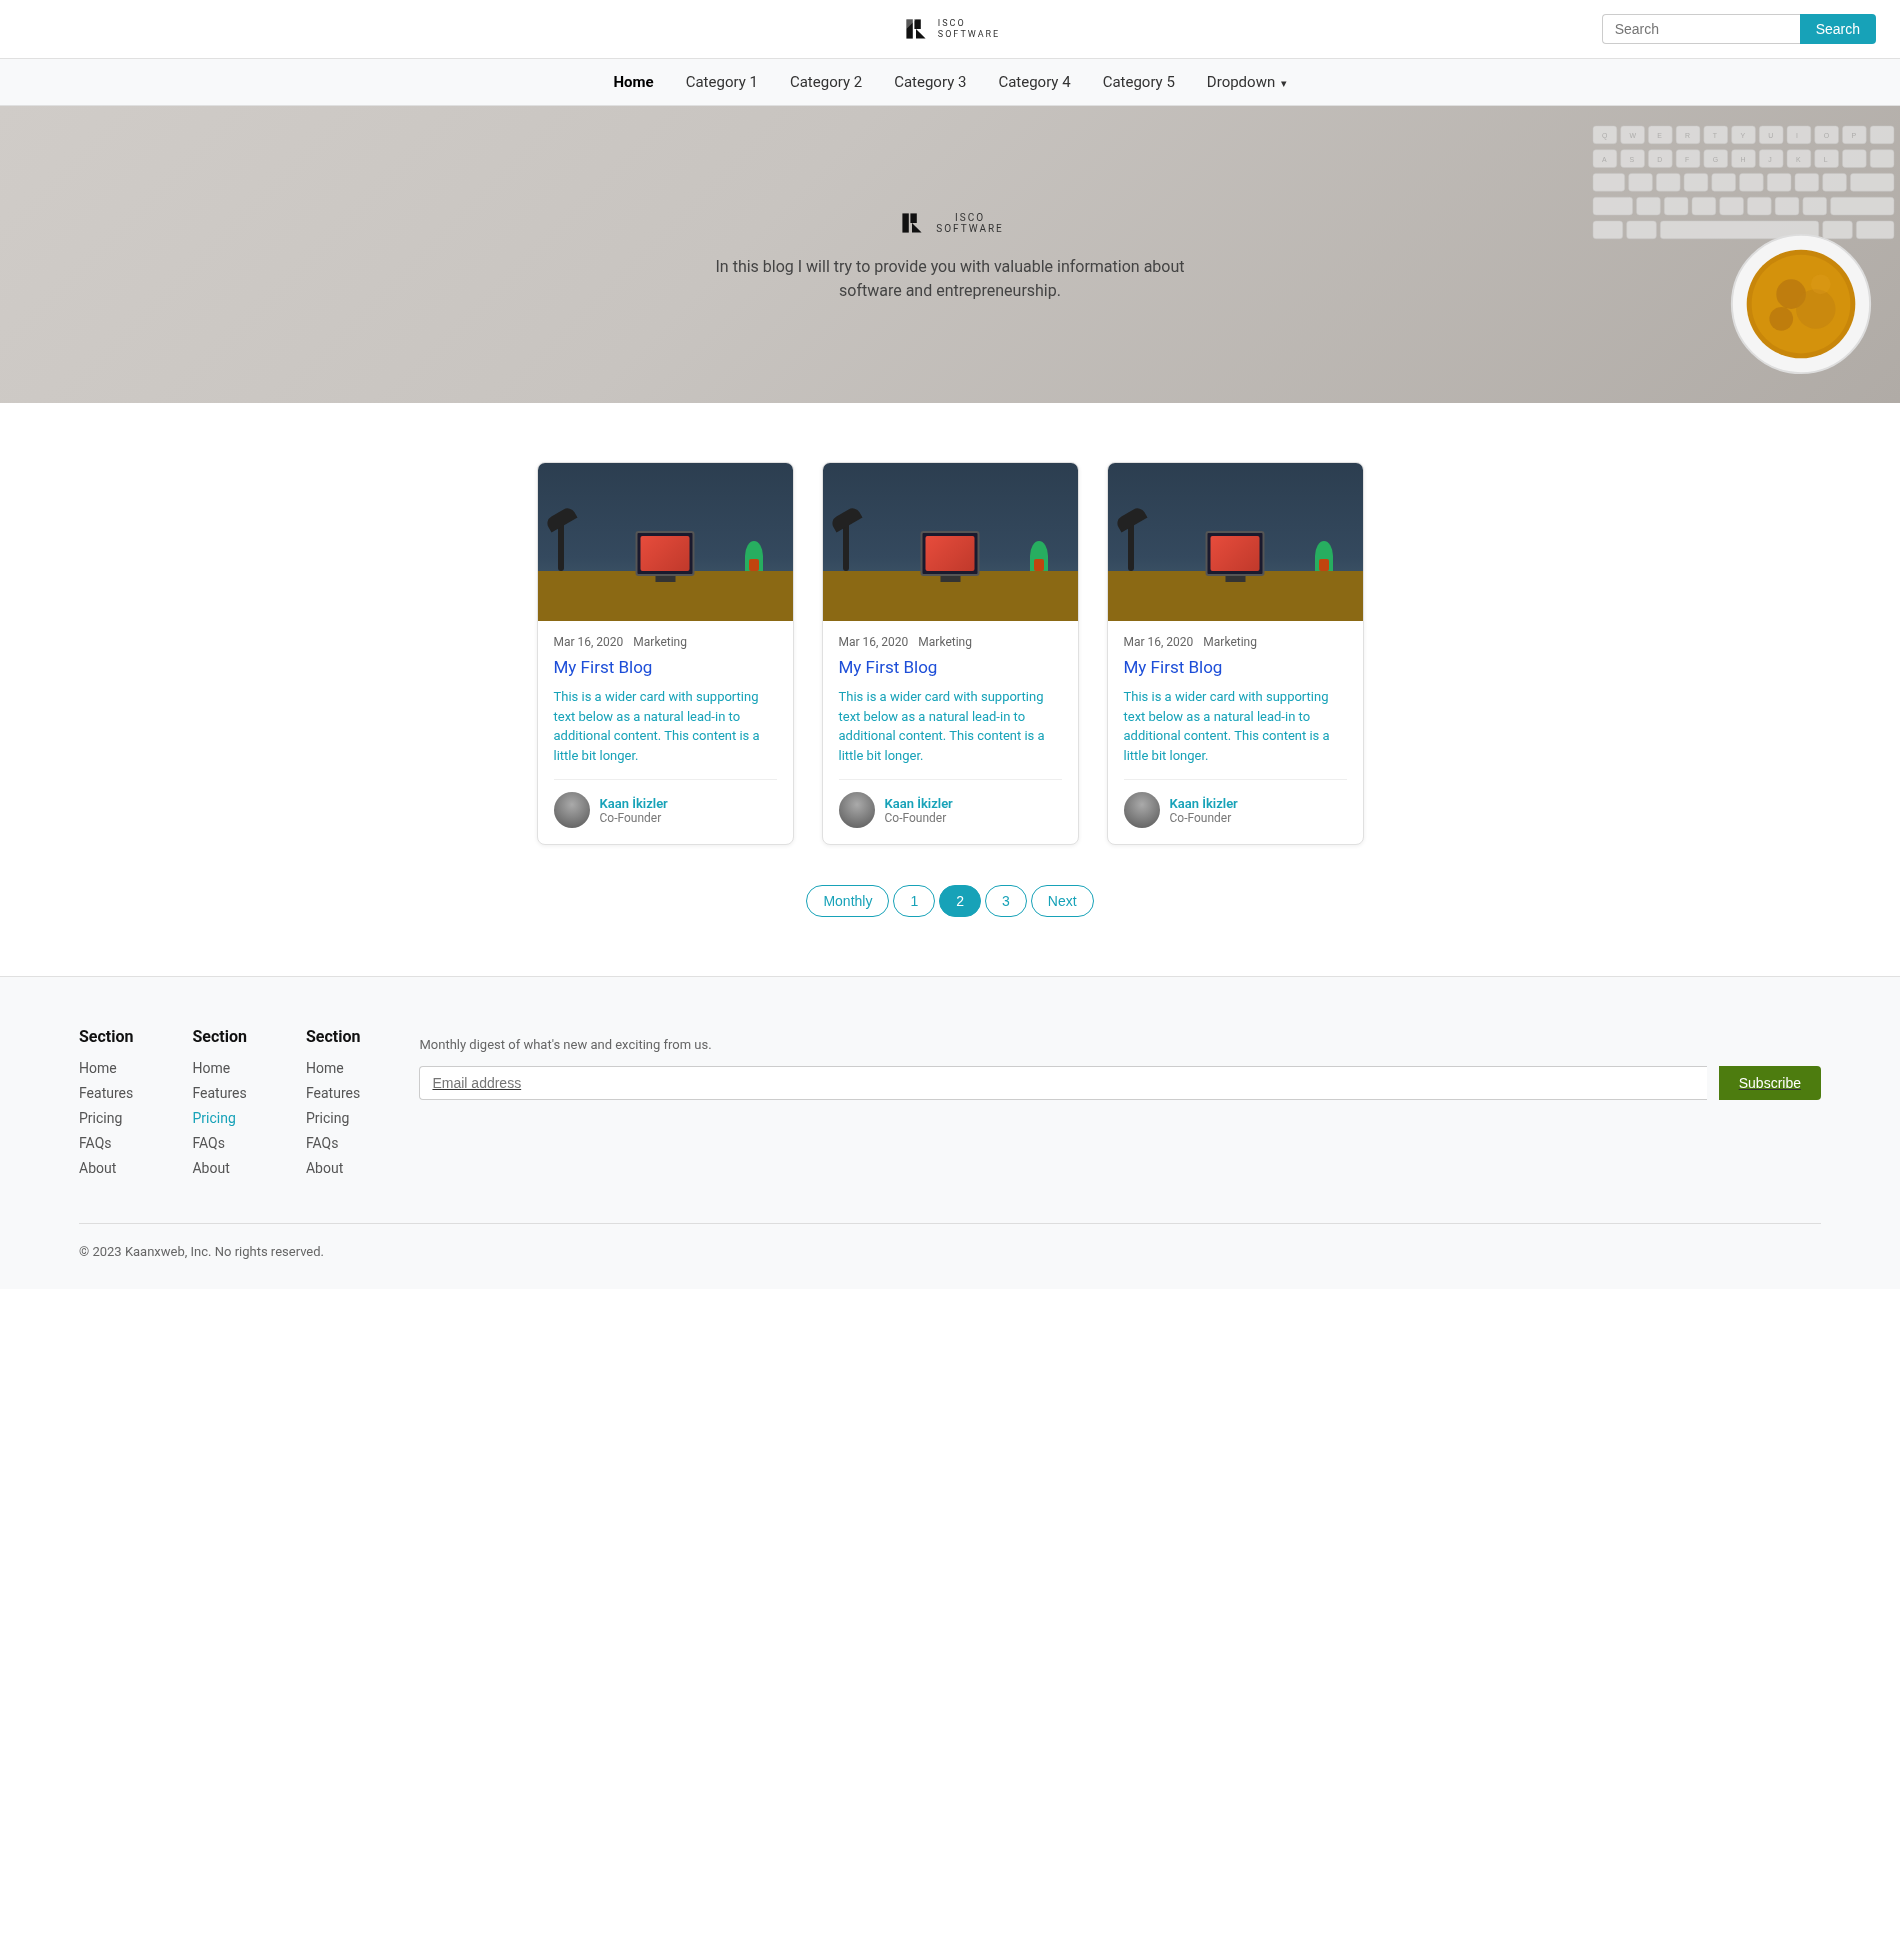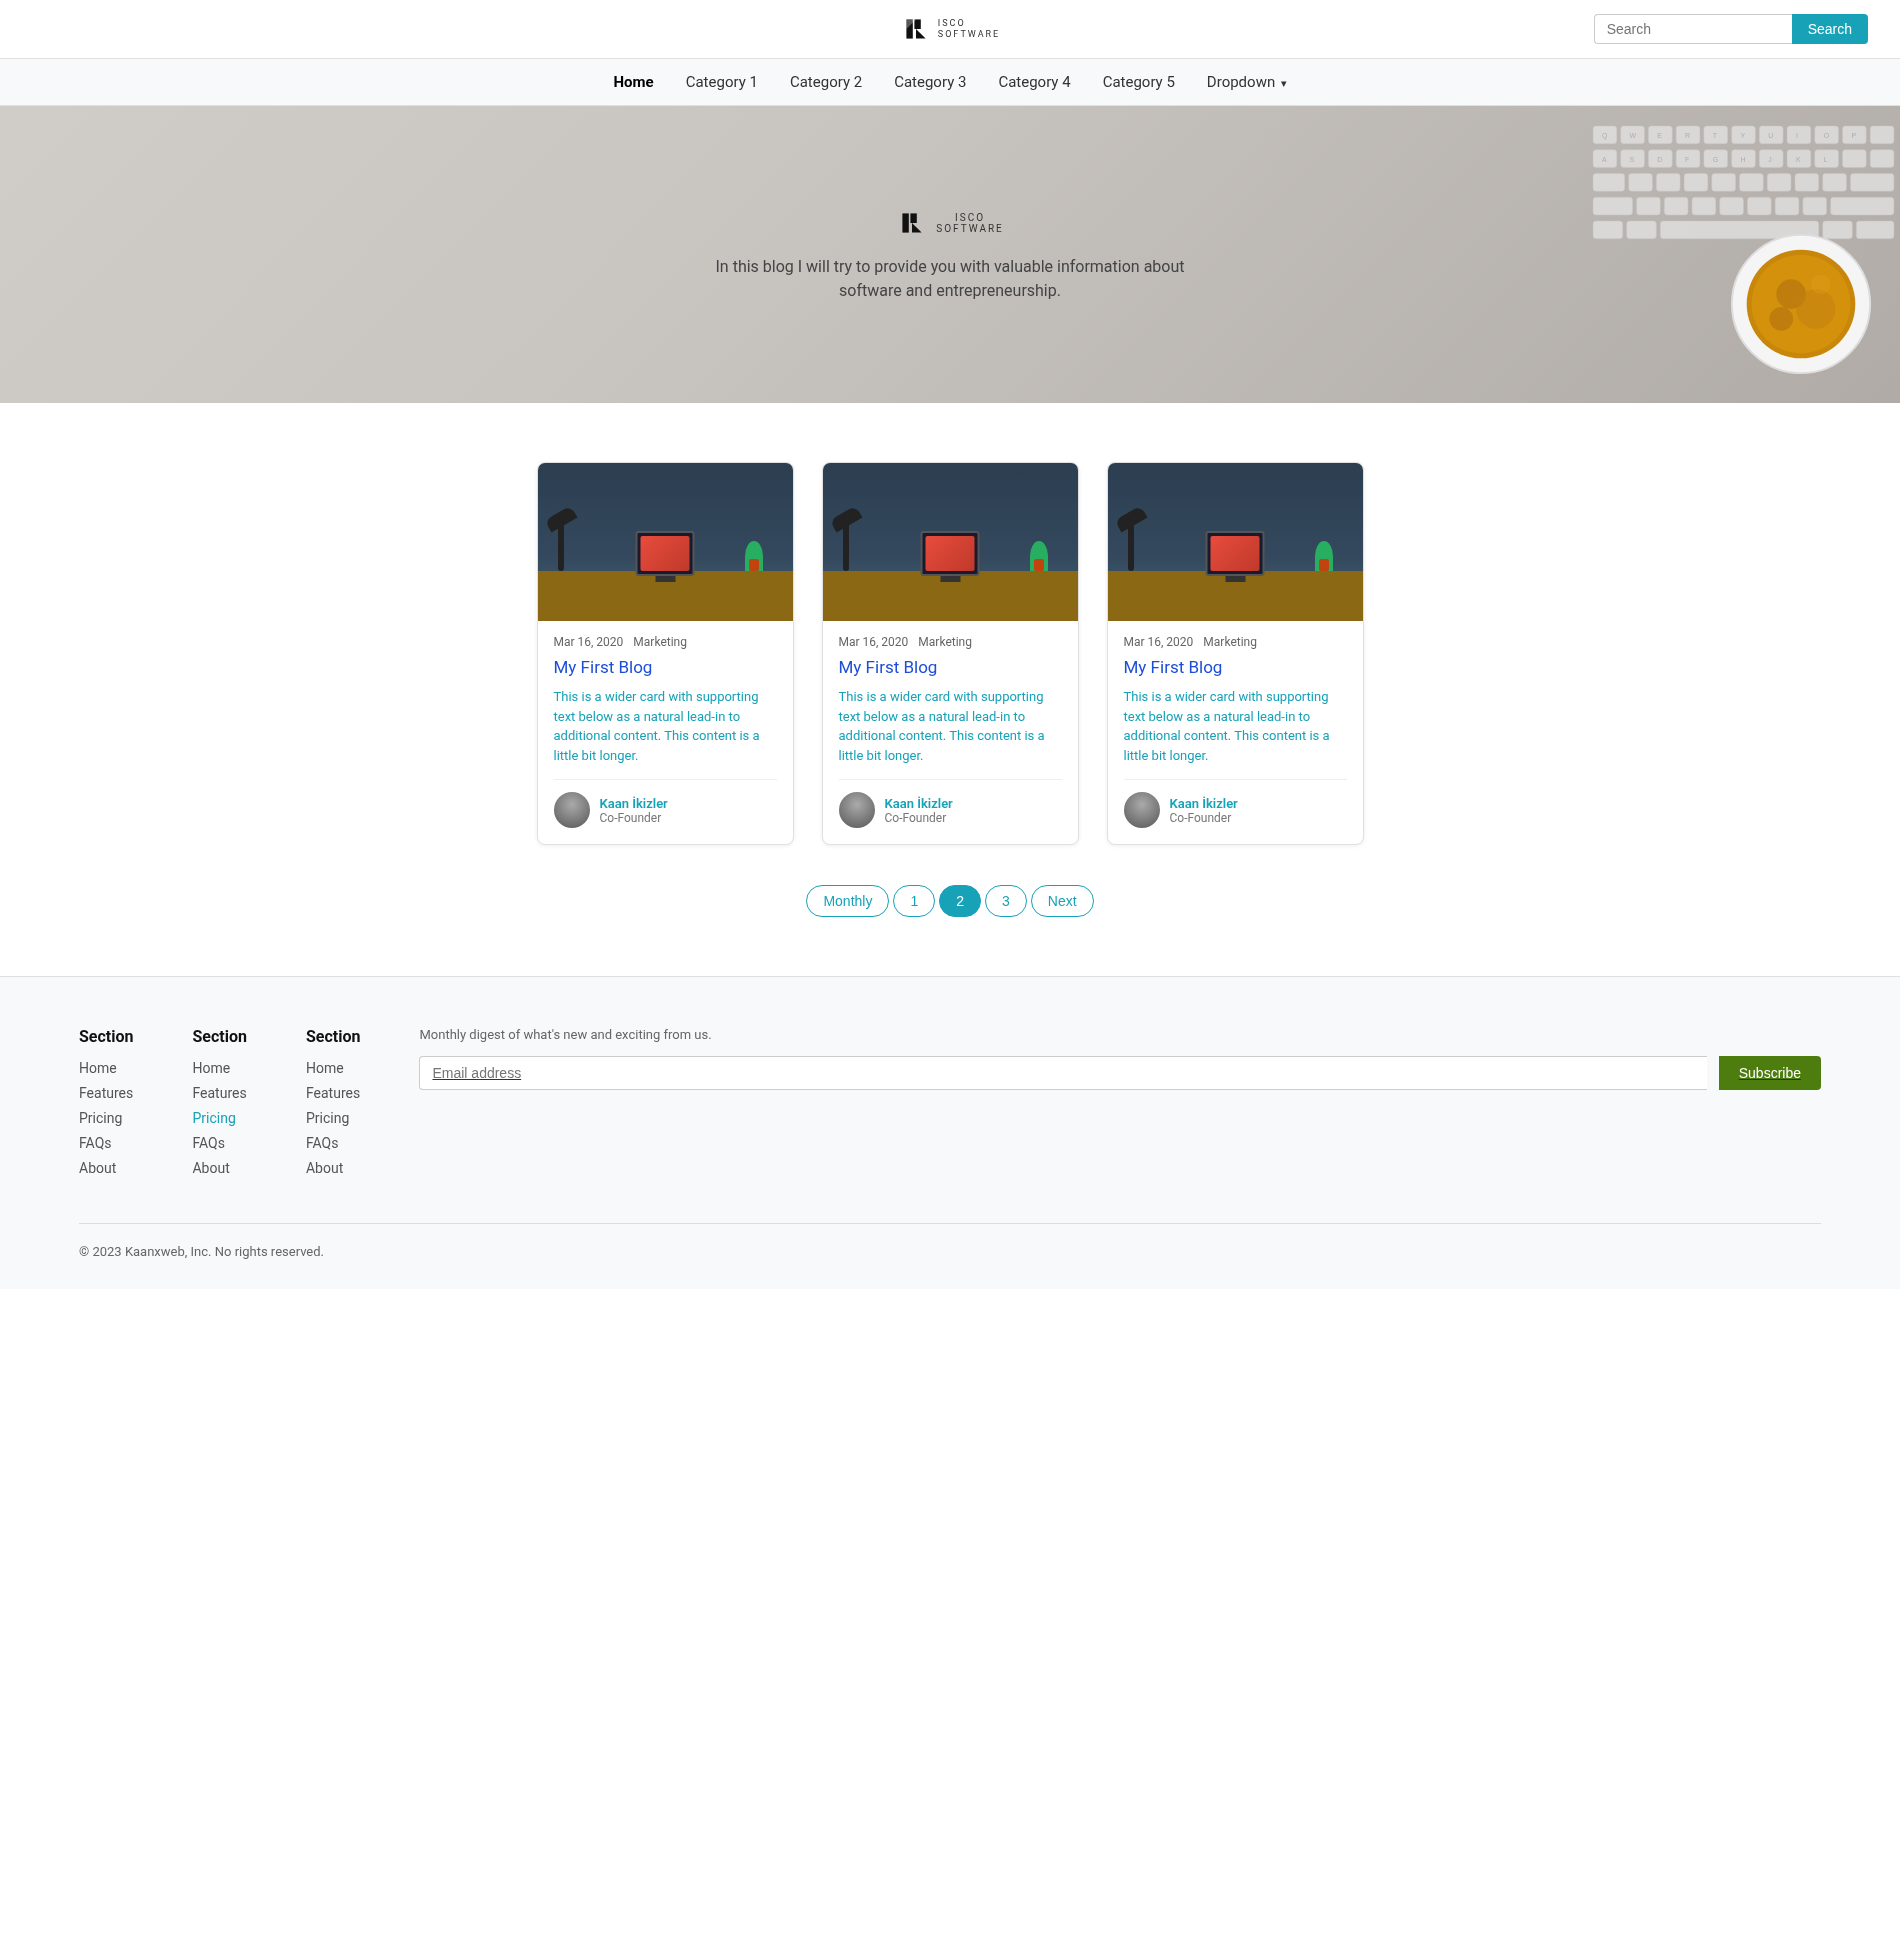--- a/index.html
+++ b/index.html
@@ -29,21 +29,21 @@
       text-transform: uppercase;
     }
     .logo-text span {
       display: block;
       font-size: 9px;
       font-weight: 400;
       letter-spacing: 2px;
     }
     .search-area {
       position: absolute;
-      right: 32px;
+      right: 24px;
       display: flex;
       align-items: center;
       gap: 0;
     }
     .search-input {
       border: 1px solid #ccc;
       border-right: none;
       padding: 6px 12px;
       font-size: 14px;
       border-radius: 4px 0 0 4px;
@@ -372,20 +372,21 @@
     .newsletter-col h5 {
       font-size: 16px;
       font-weight: 700;
       margin-bottom: 8px;
       color: #111;
     }
     .newsletter-col p {
       font-size: 13px;
       color: #666;
       margin-bottom: 14px;
+      margin-top: 10px;
     }
     .newsletter-form {
       display: flex;
       gap: 12px;
       text-decoration: underline;
     }
     .newsletter-input {
       flex: 1;
       border: 1px solid #ccc;
       border-right: none;

